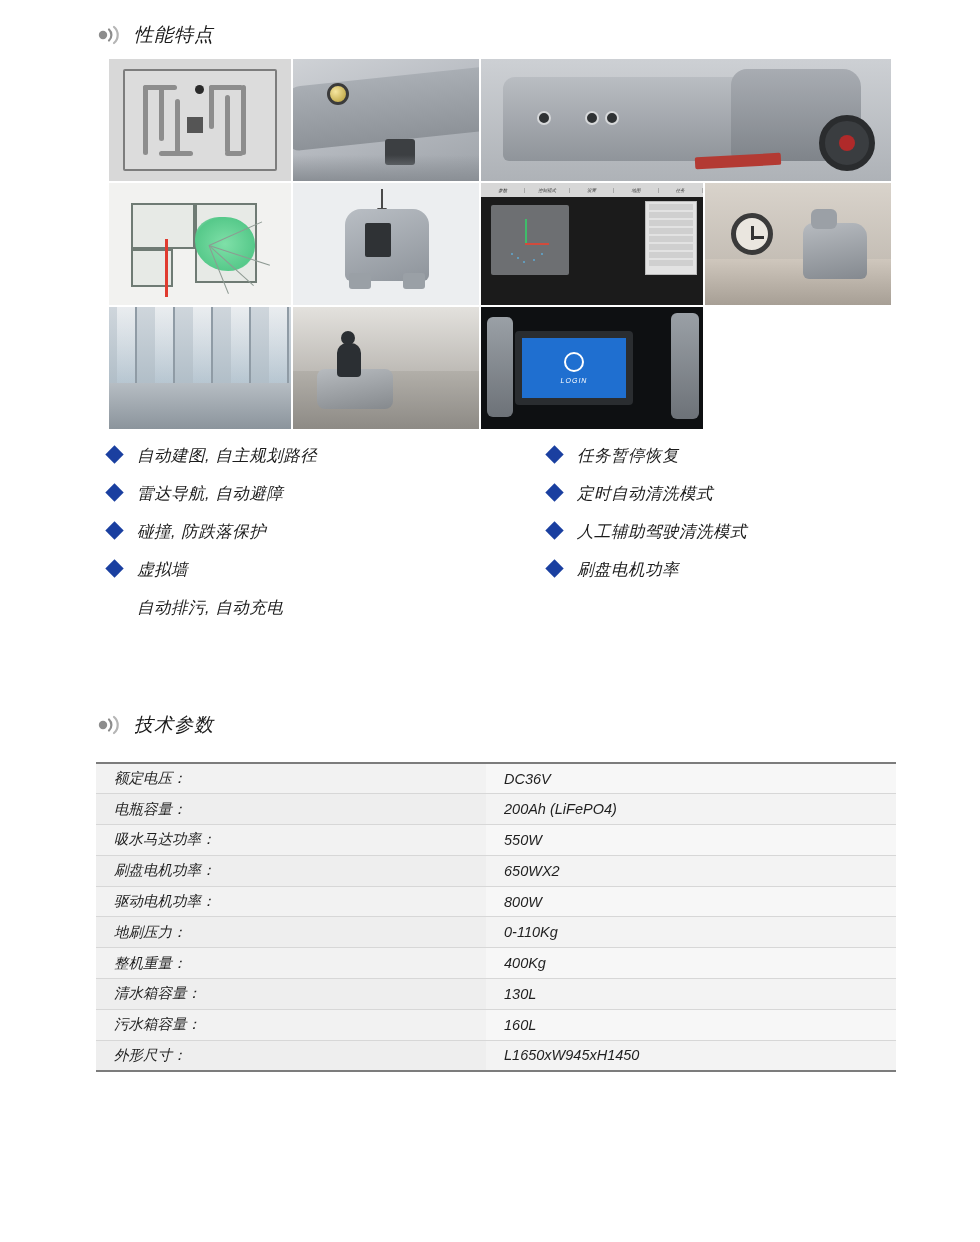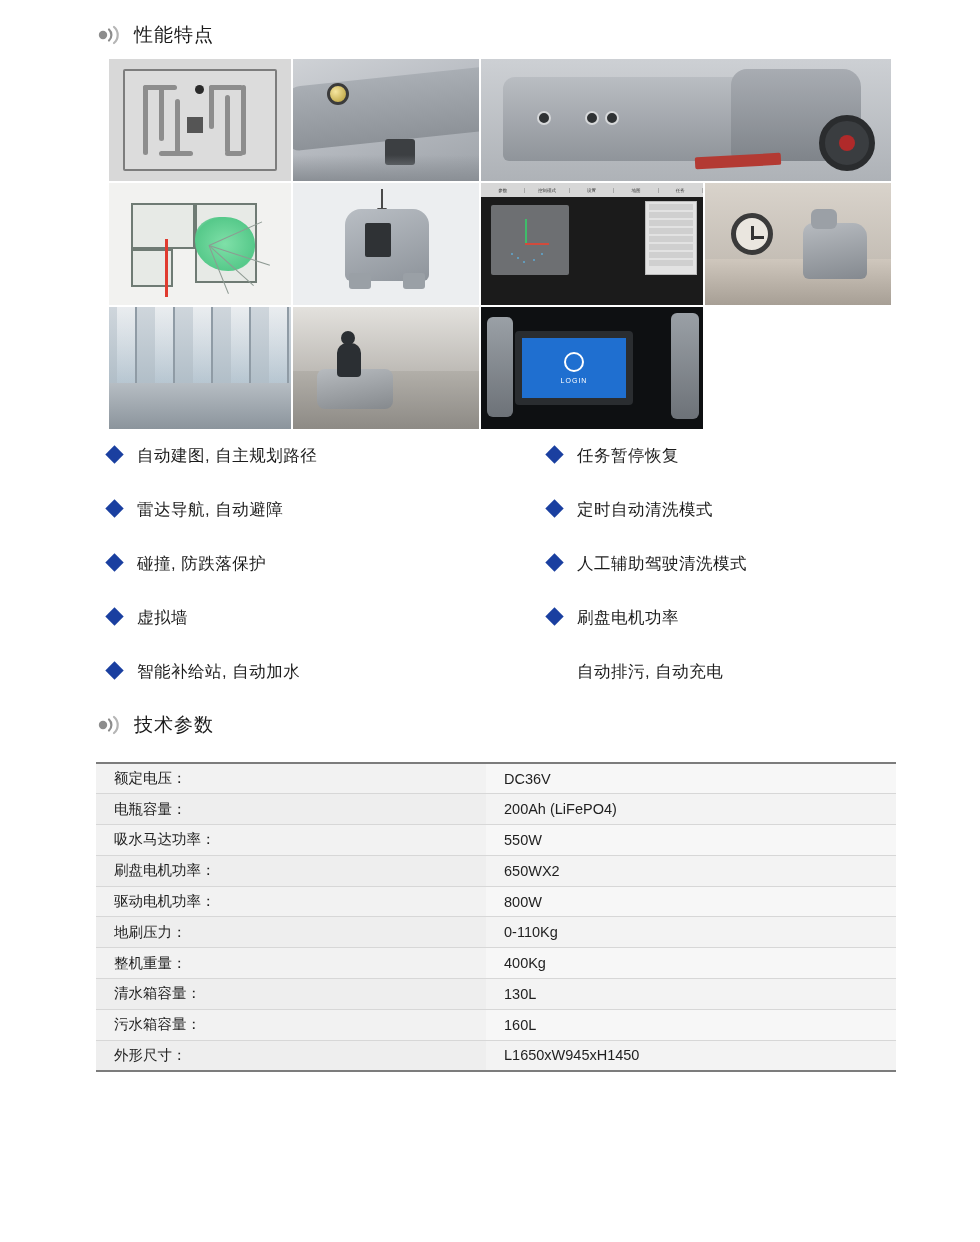--- a/index.html
+++ b/index.html
@@ -7,20 +7,21 @@
     margin: 0; padding: 0;
     width: 980px; height: 1242px;
     background: #ffffff;
     font-family: "Liberation Sans", sans-serif;
     color: #222;
   }
   .page {
     position: relative;
     width: 936px; height: 1242px;
     overflow: hidden;
+    font-style: italic;
   }
 
   
   .section-head {
     display: flex;
     align-items: center;
     gap: 12px;
   }
   .head-icon {
     width: 26px; height: 26px;
@@ -247,21 +248,21 @@
   .c11 { background: #eef1f4; }
   .c11 .topbar { position:absolute; left:0; top:0; width:100%; height:12px; background:#dfe4e9; }
 
   
   .features {
     position: absolute;
     left: 108px; top: 442px;
     width: 790px;
     display: grid;
     grid-template-columns: 440px 350px;
-    row-gap: 16px;
+    row-gap: 0;
   }
   .feat {
     display: flex;
     align-items: flex-start;
     gap: 16px;
     height: 38px;
     font-size: 16.5px;
     color: #1c1c1c;
   }
   .feat .dia {
@@ -463,24 +464,20 @@
 
     <div class="feat">
       <div class="dia"></div>
       <div class="txt">虚拟墙</div>
     </div>
     <div class="feat">
       <div class="dia"></div>
       <div class="txt">刷盘电机功率</div>
     </div>
 
-    <div class="feat">
-      <div class="dia"></div>
-      <div class="txt">智能补给站, 自动加水</div>
-    </div>
 
     <div class="feat cont">
       <div class="dia"></div>
       <div class="txt">自动排污, 自动充电</div>
     </div>
     <div class="feat"></div>
   </div>
 
   <div class="section-head" id="spec-head">
     <svg class="head-icon" viewBox="0 0 26 26">

